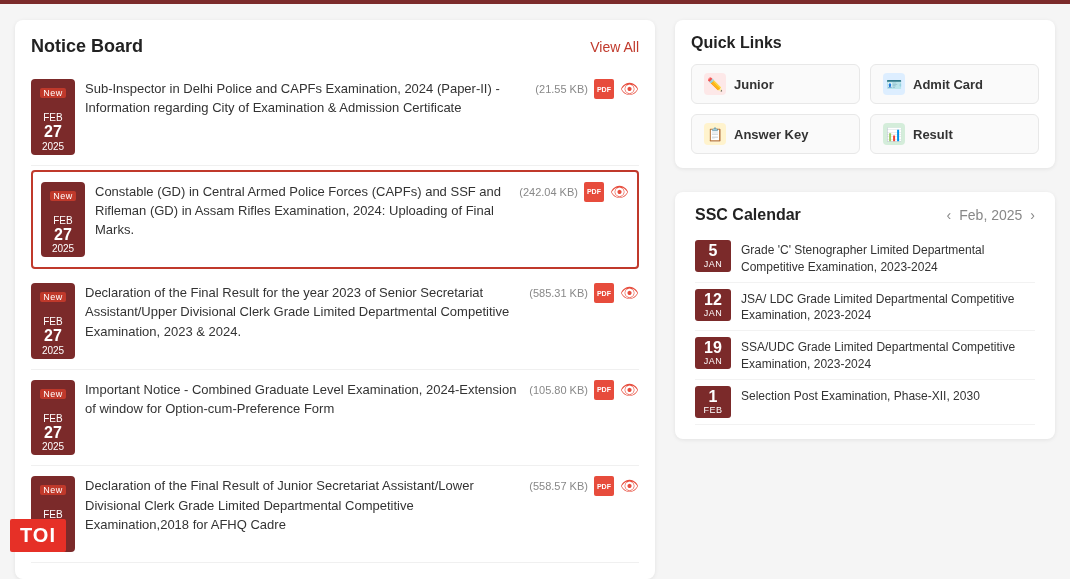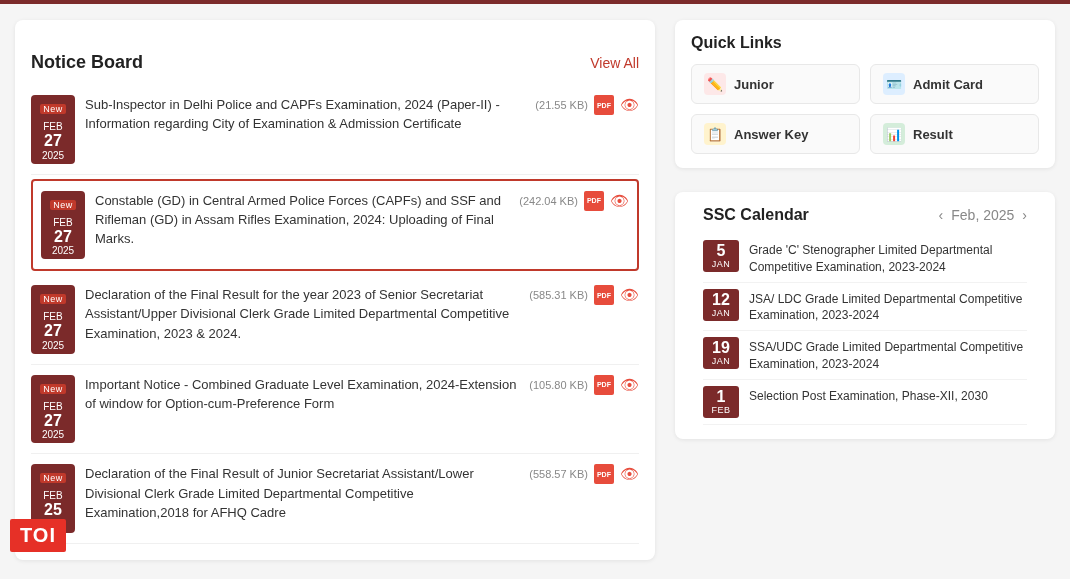--- a/index.html
+++ b/index.html
@@ -25,21 +25,20 @@
       padding: 16px;
       flex: 1.6;
       box-shadow: 0 1px 4px rgba(0,0,0,0.08);
       min-width: 0;
     }
     .notice-header {
       display: flex;
       justify-content: space-between;
       align-items: center;
       margin-bottom: 12px;
-      margin-top: 16px;
     }
     .notice-title {
       font-size: 18px;
       font-weight: 700;
       color: #222;
     }
     .view-all {
       color: #c0392b;
       font-size: 14px;
       cursor: pointer;
@@ -67,21 +66,21 @@
       min-width: 44px;
       text-align: center;
       flex-shrink: 0;
     }
     .date-badge .new-label {
       font-size: 9px;
       background: #c0392b;
       border-radius: 2px;
       display: inline-block;
       padding: 0 3px;
-      margin-bottom: 7px;
+      margin-bottom: 14px;
       letter-spacing: 0.5px;
     }
     .date-badge .month {
       font-size: 10px;
       text-transform: uppercase;
     }
     .date-badge .day {
       font-size: 16px;
       font-weight: 700;
       line-height: 1.1;
@@ -175,21 +174,21 @@
       flex-shrink: 0;
     }
     .ql-icon.apply { background: #fde8e8; }
     .ql-icon.admit { background: #ddeeff; }
     .ql-icon.answer { background: #fff3cd; }
     .ql-icon.result { background: #d4edda; }
     
     .ssc-calendar {
       background: #fff;
       border-radius: 8px;
-      padding: 14px 28px;
+      padding: 14px 20px;
       box-shadow: 0 1px 4px rgba(0,0,0,0.08);
     }
     .cal-header {
       display: flex;
       justify-content: space-between;
       align-items: center;
       margin-bottom: 10px;
     }
     .cal-title {
       font-size: 16px;

